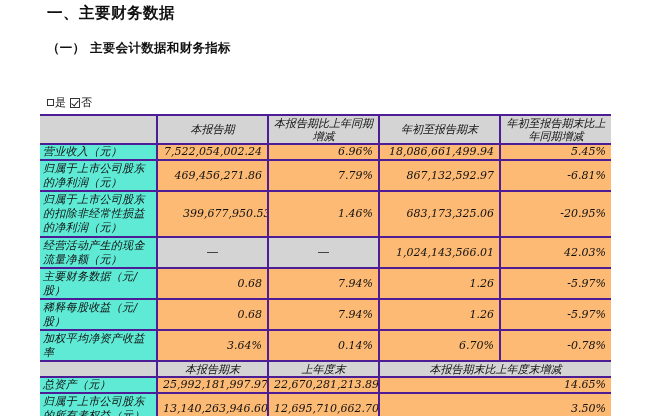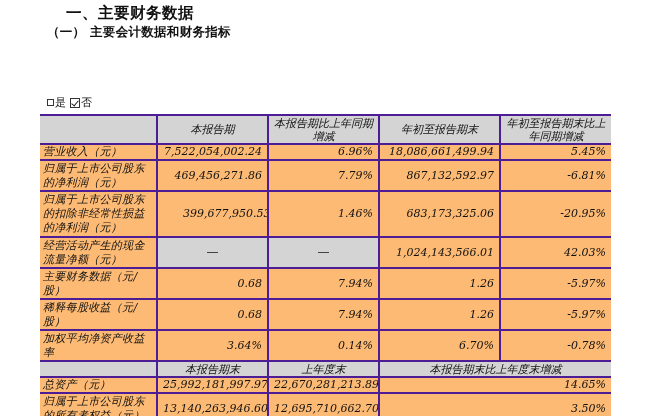--- a/index.html
+++ b/index.html
@@ -16,26 +16,25 @@
       color: #111;
     }
     .h1 {
       position: absolute;
       left: 47px;
       top: 3px;
       font-family: "DejaVu Sans", "Liberation Sans", sans-serif;
       font-weight: bold;
       font-size: 15.5px;
       letter-spacing: 0.5px;
-      margin-left: 19px;
     }
     .h2 {
       position: absolute;
       left: 47px;
-      top: 24px;
+      top: 40px;
       font-family: "DejaVu Sans", "Liberation Sans", sans-serif;
       font-weight: bold;
       font-size: 12.5px;
       letter-spacing: 0.3px;
     }
     .p1 {
       position: absolute;
       left: 47px;
       top: 75px;
       font-size: 11px;
@@ -90,21 +89,21 @@
     table.fin td {
       border: 2px solid #4c1d95;
       padding: 0 5px;
       line-height: 14px;
       vertical-align: middle;
       overflow: hidden;
       white-space: nowrap;
       font-style: italic;
     }
     table.fin td.lbl {
-      background: #fdba74;
+      background: #5eead4;
       text-align: left;
       white-space: normal;
       word-break: break-all;
       padding: 0 3px;
       letter-spacing: 0.3px;
     }
     table.fin td.hd {
       background: #d4d4d4;
       text-align: center;
       white-space: normal;

